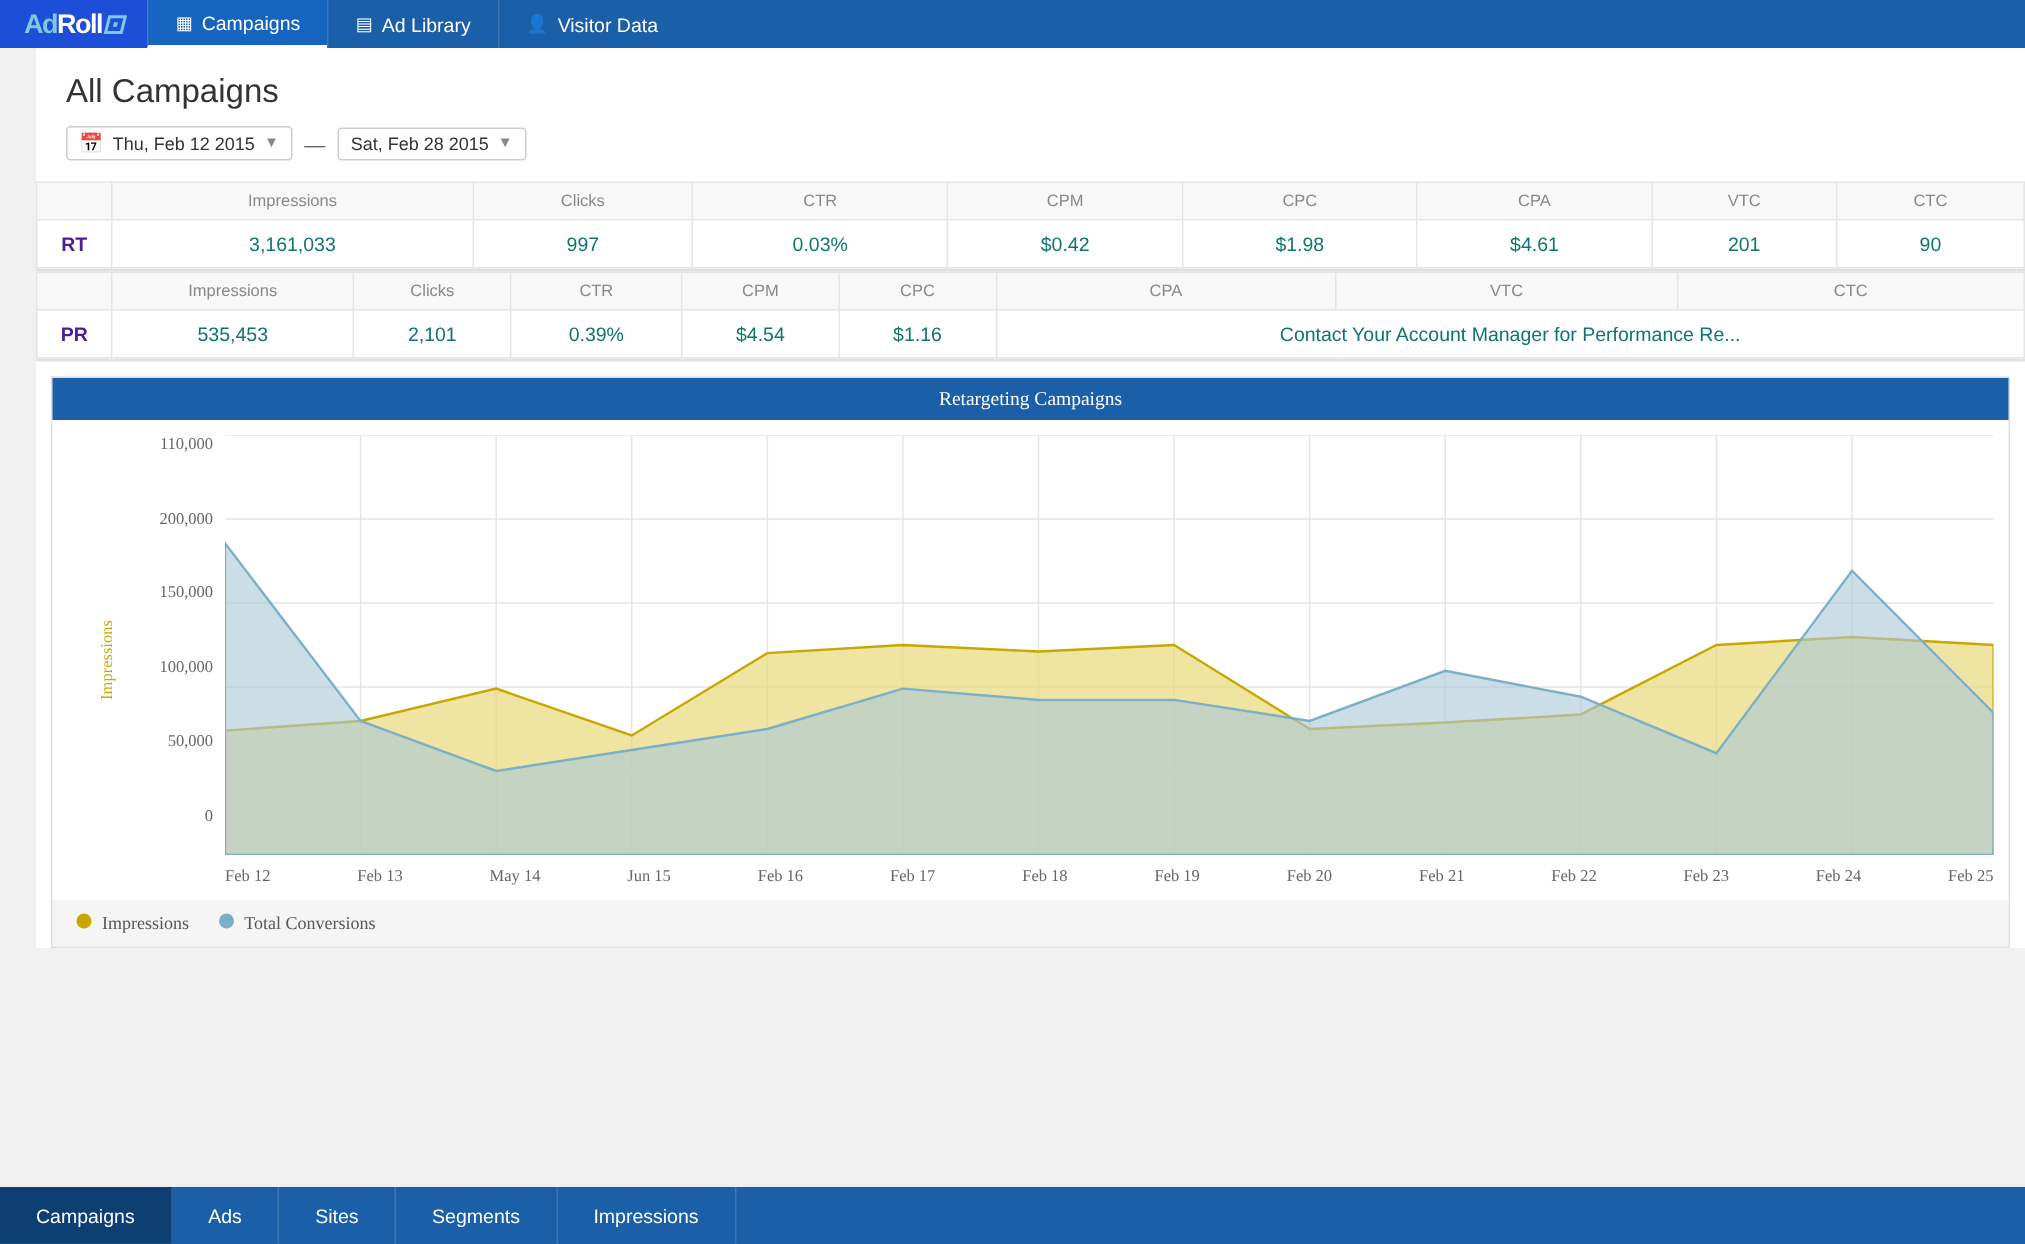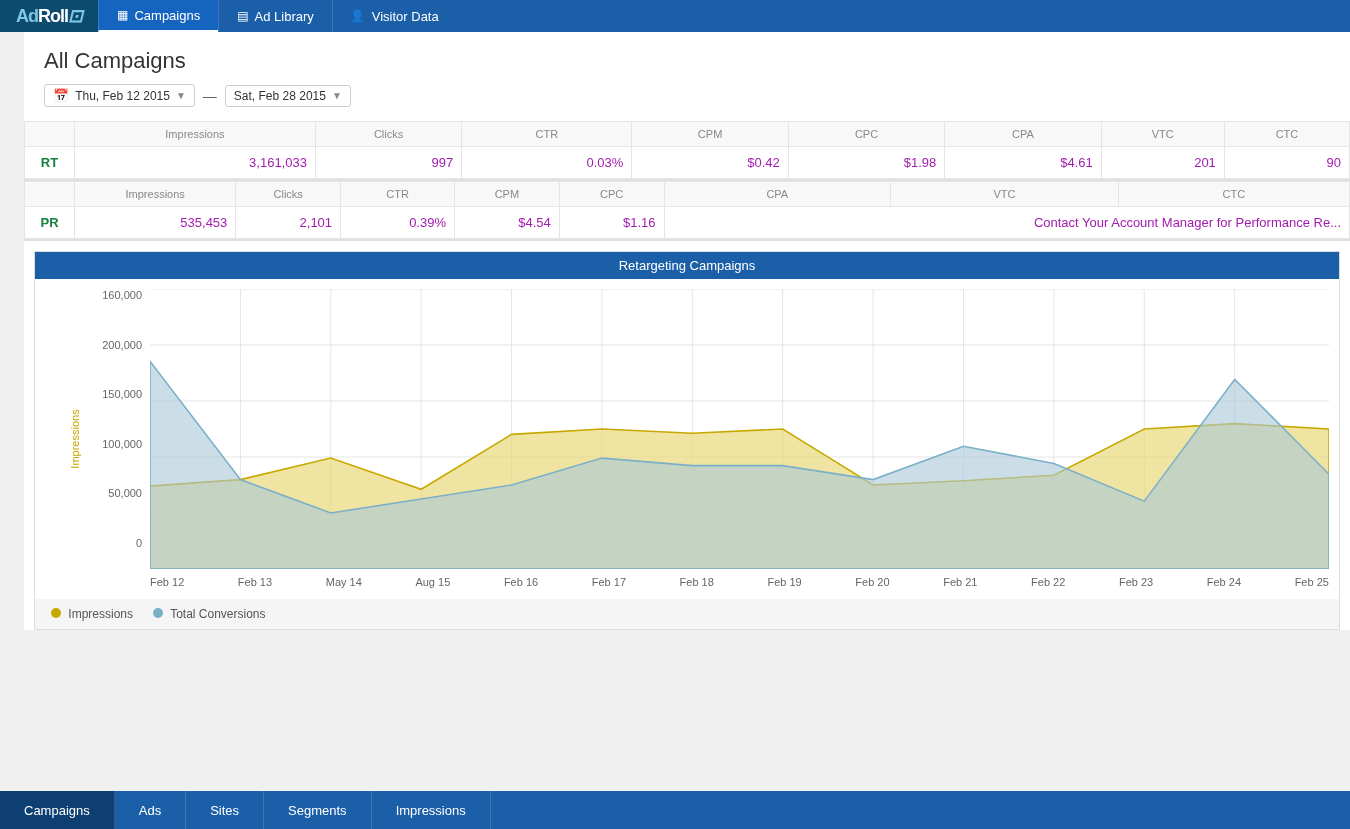--- a/index.html
+++ b/index.html
@@ -6,21 +6,21 @@
     body { font-family: Arial, sans-serif; font-size: 13px; background: #f0f0f0; }
 
     
     .top-nav {
       background: #1a5fa8;
       display: flex;
       align-items: stretch;
       height: 32px;
     }
     .logo {
-      background: #0c4a6e;
+      background: #1d4ed8;
       padding: 0 16px;
       display: flex;
       align-items: center;
       color: white;
       font-weight: bold;
       font-size: 18px;
       letter-spacing: -1px;
     }
     .logo span { color: #7ec8e3; }
     .nav-item {
@@ -73,46 +73,47 @@
     .data-table th {
       background: #f8f8f8;
       color: #888;
       font-weight: normal;
       font-size: 11px;
       text-align: center;
       padding: 6px 8px;
       border: 1px solid #e5e5e5;
     }
     .data-table td {
-      text-align: right;
+      text-align: center;
       padding: 8px;
       border: 1px solid #e5e5e5;
-      color: #a21caf;
+      color: #0f766e;
       font-size: 13px;
     }
     .data-table td.label-cell {
       font-weight: bold;
-      color: #15803d;
+      color: #4c1d95;
       background: #fdfdfd;
       text-align: center;
       width: 50px;
     }
     .data-table tr.data-row td { background: white; }
     .row-accent-rt { border-left: 3px solid #1a5fa8; }
     .row-accent-pr { border-left: 3px solid #1a5fa8; }
     .cpc-highlight { color: #1a5fa8; font-weight: normal; }
     .contact-msg { color: #666; font-size: 12px; text-align: left; padding-left: 10px; }
 
     .table-section { border-bottom: 2px solid #e0e0e0; margin-bottom: 0; }
 
     
     .chart-section {
       background: #f5f5f5;
       border: 1px solid #ddd;
       margin: 10px 10px;
+      font-family: Liberation Serif, serif;
     }
     .chart-header {
       background: #1a5fa8;
       color: white;
       text-align: center;
       padding: 6px;
       font-size: 13px;
     }
     .chart-area {
       background: white;
@@ -280,21 +281,21 @@
       </table>
     </div>
 
     <div class="chart-section">
       <div class="chart-header">Retargeting Campaigns</div>
       <div class="chart-area">
         <span class="chart-y-label">Impressions</span>
         <div style="display:flex; height:280px;">
 
           <div style="width:55px; display:flex; flex-direction:column; justify-content:space-between; align-items:flex-end; padding-right:8px; font-size:11px; color:#666; padding-bottom:20px;">
-            <span>160,000</span>
+            <span>110,000</span>
             <span>200,000</span>
             <span>150,000</span>
             <span>100,000</span>
             <span>50,000</span>
             <span>0</span>
           </div>
 
           <div style="flex:1; position:relative;">
             <svg class="chart-svg" viewBox="0 0 1200 260" preserveAspectRatio="none">
 
@@ -320,21 +321,21 @@
 
               <polygon points="0,260 0,183 92,177 184,157 276,186 368,135 460,130 552,134 644,130 736,182 828,178 920,173 1012,130 1104,125 1200,130 1200,260" fill="#e8d87a" fill-opacity="0.7" stroke="#c8a800" stroke-width="1.5"></polygon>
 
               <polygon points="0,260 0,67 92,177 184,208 276,195 368,182 460,157 552,164 644,164 736,177 828,146 920,162 1012,197 1104,84 1200,172 1200,260" fill="#a8c8d8" fill-opacity="0.6" stroke="#7aafc8" stroke-width="1.5"></polygon>
             </svg>
             
             <div class="chart-x-labels">
               <span>Feb 12</span>
               <span>Feb 13</span>
               <span>May 14</span>
-              <span>Aug 15</span>
+              <span>Jun 15</span>
               <span>Feb 16</span>
               <span>Feb 17</span>
               <span>Feb 18</span>
               <span>Feb 19</span>
               <span>Feb 20</span>
               <span>Feb 21</span>
               <span>Feb 22</span>
               <span>Feb 23</span>
               <span>Feb 24</span>
               <span>Feb 25</span>

